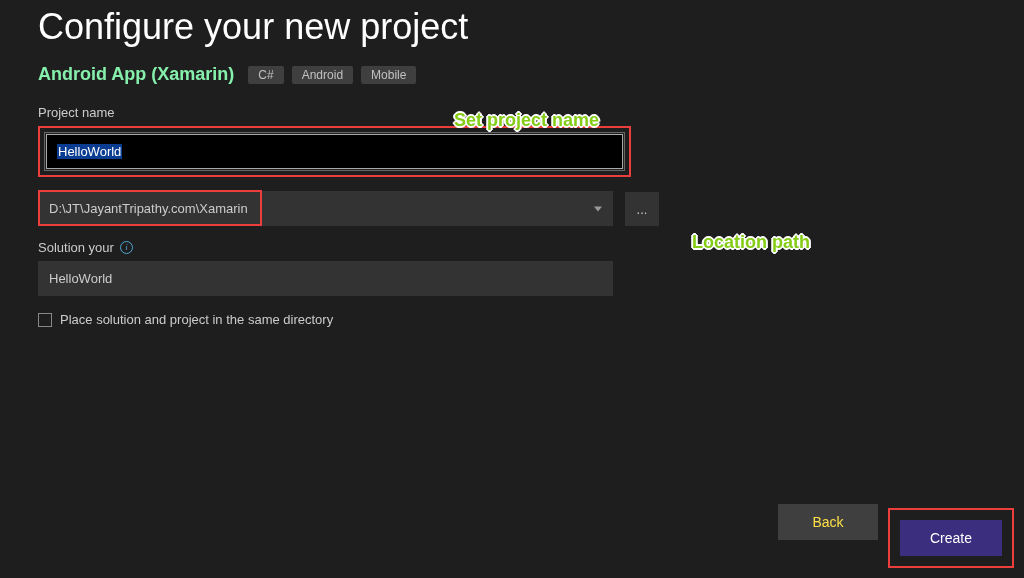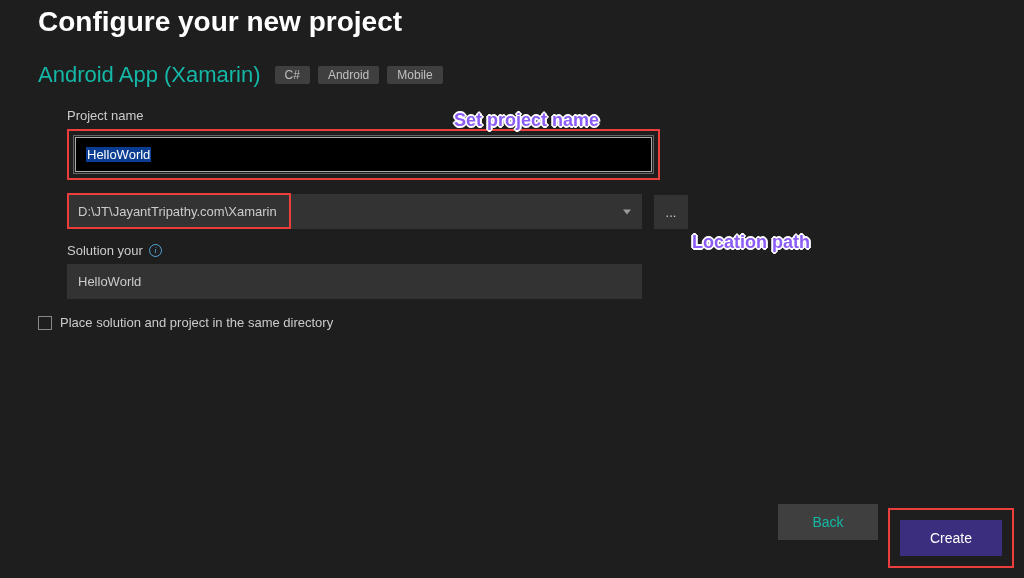--- a/index.html
+++ b/index.html
@@ -15,49 +15,48 @@
       width: 1024px;
       height: 578px;
       overflow: hidden;
       position: relative;
     }
     .content {
       padding: 6px 38px 0 38px;
     }
     .page-title {
       color: #ffffff;
-      font-size: 28px;
-      font-weight: 700;
-      margin-bottom: 24px;
+      font-size: 36px;
+      font-weight: 400;
+      margin-bottom: 16px;
     }
     .subtitle-row {
       display: flex;
       align-items: center;
       gap: 14px;
       margin-bottom: 20px;
     }
     .subtitle {
-      color: #14b8a6;
-      font-size: 22px;
-      font-weight: 400;
+      color: #86efac;
+      font-size: 18px;
+      font-weight: 700;
     }
     .tags {
       display: flex;
       gap: 8px;
     }
     .tag {
       background: #3f3f3f;
       color: #c0c0c0;
       padding: 2px 10px;
       font-size: 12px;
       border-radius: 2px;
     }
     .field-group {
       margin-bottom: 14px;
-      margin-left: 29px;
     }
     .field-label {
       color: #cccccc;
       font-size: 13px;
       margin-bottom: 6px;
       display: flex;
       align-items: center;
       gap: 6px;
     }
     .info-icon {
@@ -182,34 +181,34 @@
     .btn {
       padding: 10px 30px;
       border: none;
       font-size: 14px;
       font-family: inherit;
       cursor: pointer;
       min-width: 100px;
     }
     .btn-back {
       background: #3f3f3f;
-      color: #14b8a6;
+      color: #fde047;
     }
     .btn-create-wrap {
       border: 2px solid #ed3e3e;
       padding: 10px;
       margin-top: 32px;
     }
     .btn-create {
       background: #3b2e7e;
       color: #ffffff;
     }
     .annotation {
       position: absolute;
-      color: #8b5cf6;
+      color: #84cc16;
       font-size: 18px;
       font-weight: 600;
       text-shadow:
         -1px -1px 0 #fff,
          1px -1px 0 #fff,
         -1px  1px 0 #fff,
          1px  1px 0 #fff,
         -2px  0   0 #fff,
          2px  0   0 #fff,
          0   -2px 0 #fff,

